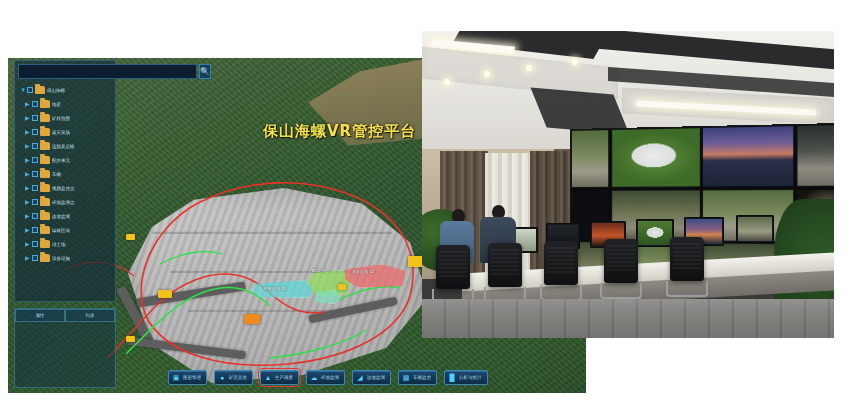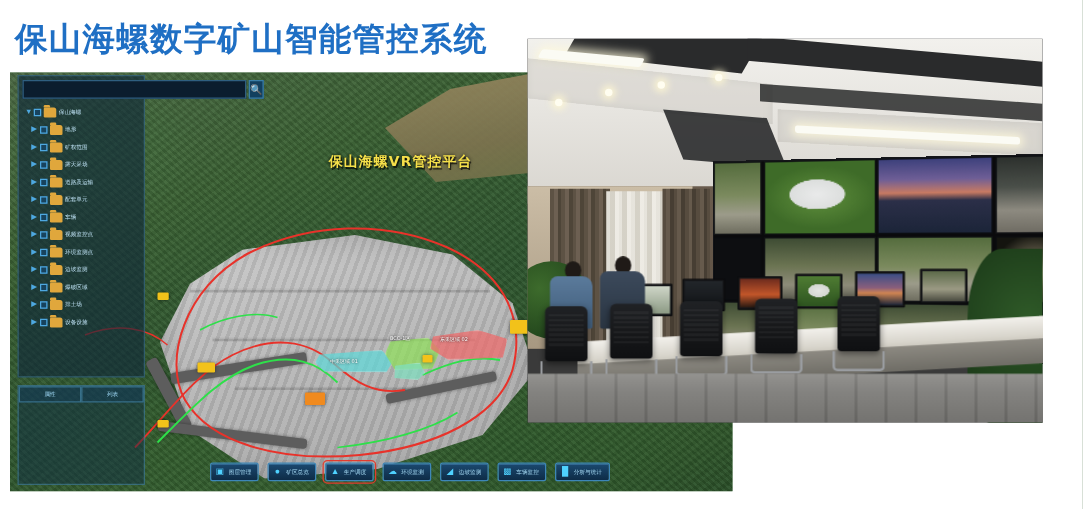--- a/index.html
+++ b/index.html
@@ -99,21 +99,21 @@
 
   
   .equip {
     position: absolute; border-radius: 1px;
     box-shadow: 0 0 3px rgba(0,0,0,.5);
   }
 
   
   .vr-banner {
     position: absolute; left: 255px; top: 64px;
-    font-size: 11px; font-weight: 700; color: #f5e04a;
+    font-size: 15px; font-weight: 700; color: #f5e04a;
     text-shadow: 0 0 3px rgba(0,0,0,.85), 1px 1px 0 rgba(0,0,0,.6);
     letter-spacing: 1px; white-space: nowrap;
     font-family: "DejaVu Sans", sans-serif;
   }
 
   
   .tree-panel {
     position: absolute; left: 6px; top: 2px;
     width: 102px; height: 242px;
     background: rgba(14,38,58,.62);
@@ -346,21 +346,20 @@
   .clip-right {
     position: absolute; right: 0; top: 0; width: 66px; height: 100%;
     background: radial-gradient(circle at 70% 40%, #2f5a28 0%, #1d3c1a 70%);
   }
 </style>
 </head>
 <body>
 
 <div class="slide">
 
-  <div class="title">保山海螺数字矿山智能管控系统</div>
 
   <div class="map-panel">
     <div class="terrain"></div>
     <div class="hill-tan"></div>
     <div class="hill-tan2"></div>
 
     <div class="pit">
       <div class="pit-bench" style="left:8%;top:22%;width:80%;height:3px;"></div>
       <div class="pit-bench" style="left:14%;top:42%;width:70%;height:3px;"></div>
       <div class="pit-bench" style="left:20%;top:62%;width:58%;height:3px;"></div>

